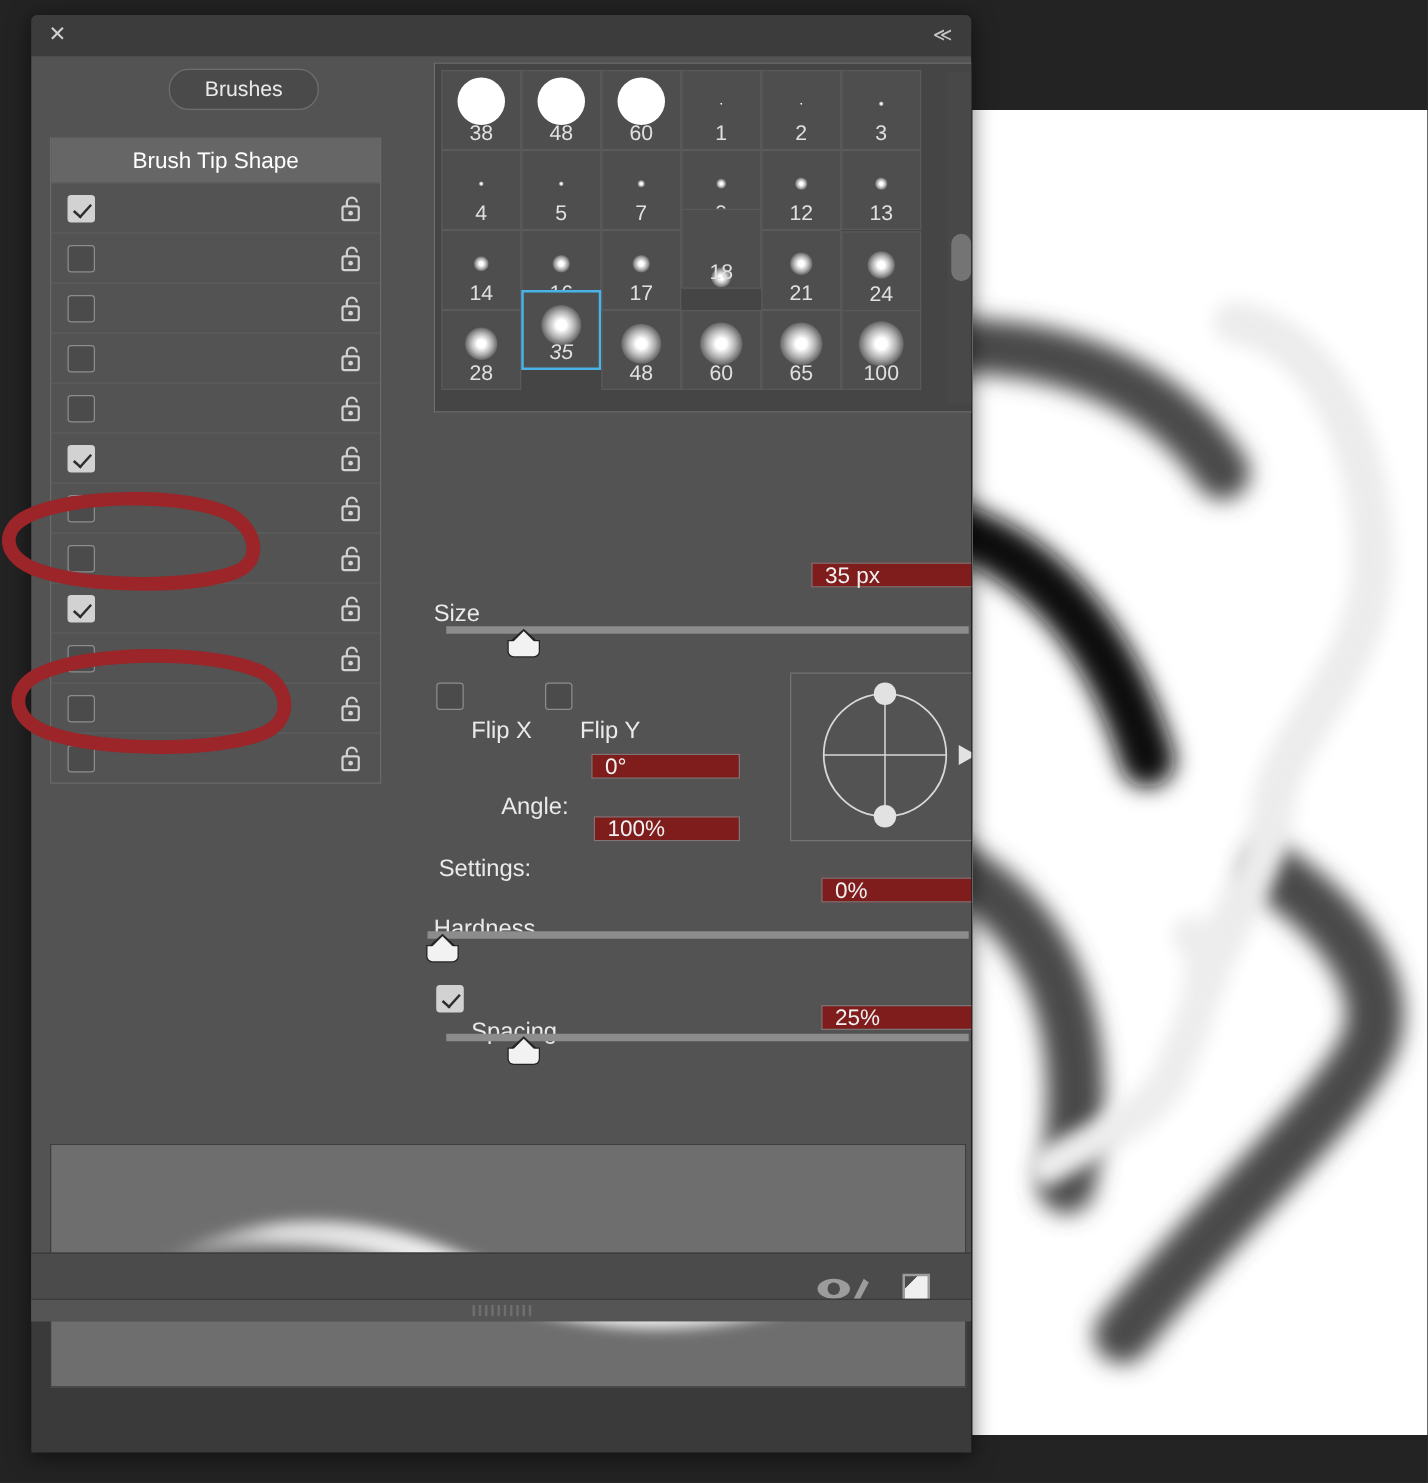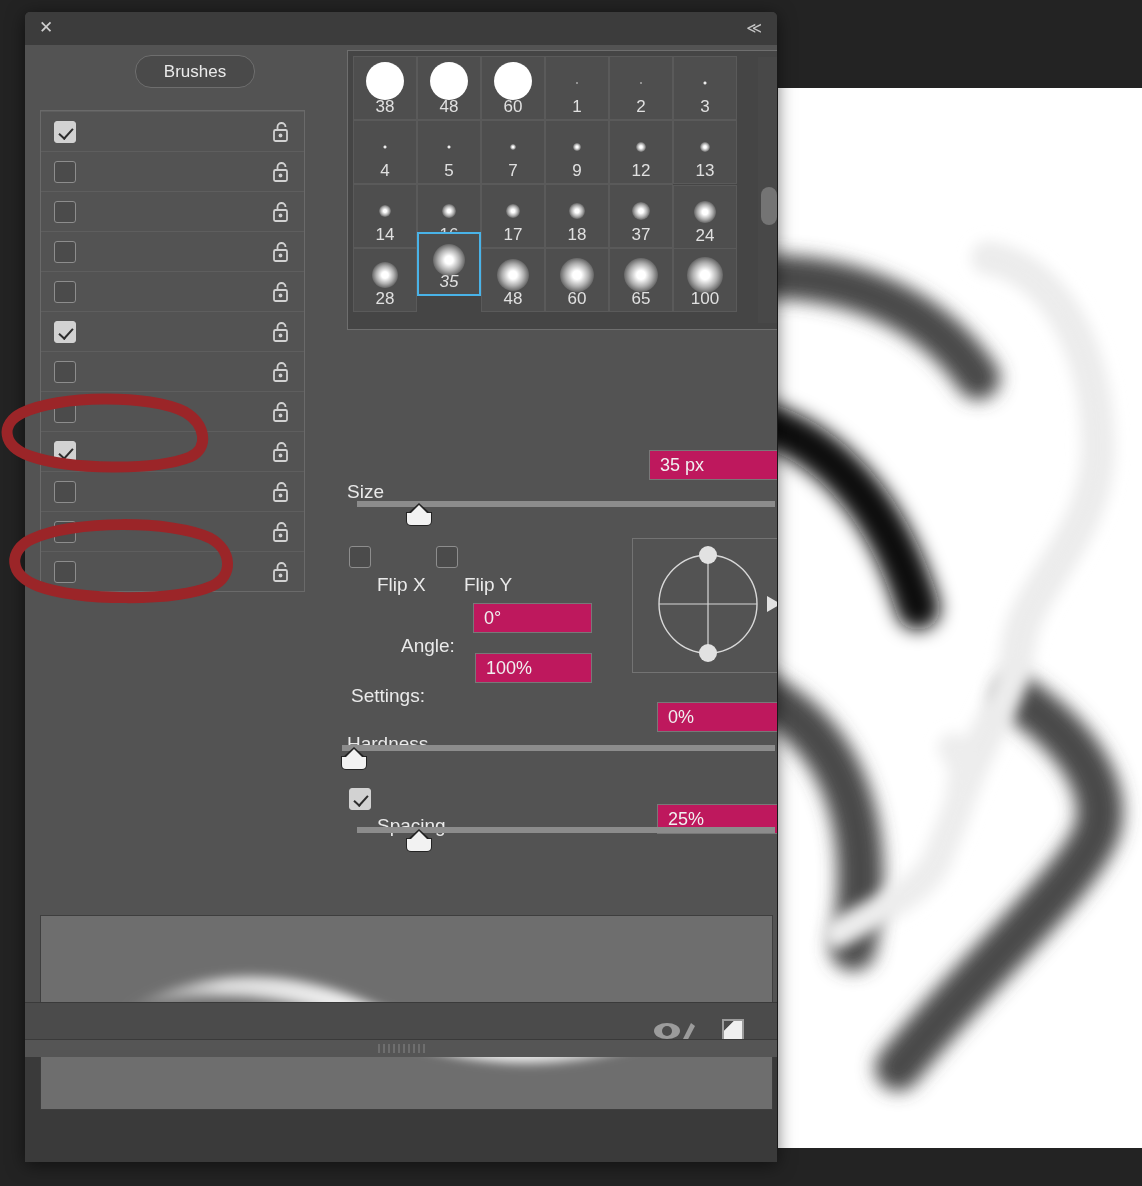--- a/index.html
+++ b/index.html
@@ -116,22 +116,22 @@
     background: #484848; cursor: pointer;
   }
   .gthumb {
     position: absolute; left: 3px; top: 130px; width: 16px; height: 38px;
     background: #747474; border-radius: 8px;
   }
 
   
   .lbl { position: absolute; color: #eaeaea; font-size: 19px; margin-top: 28px; }
   .field {
-    position: absolute; height: 30px;
-    background: #be185d; border: 1px solid #787878;
+    position: absolute; height: 20px;
+    background: #7f1d1d; border: 1px solid #787878;
     color: #f0f0f0; font-size: 18px;
     display: flex; align-items: center; padding-left: 10px; cursor: text;
   }
   .slider { position: absolute; height: 6px; background: #8c8c8c; }
   .knob { position: absolute; width: 0; height: 0; }
   .knob::before {
     content: ""; position: absolute; left: -12px; top: 0;
     width: 0; height: 0;
     border-left: 12px solid transparent; border-right: 12px solid transparent;
     border-bottom: 11px solid #242424;
@@ -226,20 +226,23 @@
     </div>
 
 
     <div class="body">
 
       <div class="brushes-btn">
         <span>Brushes</span>
       </div>
 
       <div class="optlist">
+        <div class="opt-header">
+          <span>Brush Tip Shape</span>
+        </div>
         <div id="opt-rows">
             <div class="opt-row">
               <span class="cb on"></span>
               <span class="opt-label"></span>
               <svg class="lock" viewBox="0 0 19 22">
                 <path d="M5.5 9 V6 a4 4 0 0 1 8 0" fill="none" stroke="#d2d2d2" stroke-width="1.8"></path>
                 <rect x="2" y="9" width="13" height="11" rx="1.5" fill="none" stroke="#d2d2d2" stroke-width="1.8"></rect>
                 <circle cx="8.5" cy="14.5" r="1.9" fill="#d2d2d2"></circle>
               </svg>
             </div>
@@ -400,27 +403,27 @@
               <span class="cnum">14</span>
             </div>
             <div class="cell" style="left: 64px; top: 128px;">
               <span class="dot" style="width:14px;height:14px;margin-top:19px;border-radius:50%;background:radial-gradient(circle, #ffffff 0%, #ffffff 18%, rgba(255,255,255,0.55) 48%, rgba(255,255,255,0) 78%);"></span>
               <span class="cnum">16</span>
             </div>
             <div class="cell" style="left: 128px; top: 128px;">
               <span class="dot" style="width:14px;height:14px;margin-top:19px;border-radius:50%;background:radial-gradient(circle, #ffffff 0%, #ffffff 18%, rgba(255,255,255,0.55) 48%, rgba(255,255,255,0) 78%);"></span>
               <span class="cnum">17</span>
             </div>
-            <div class="cell" style="left: 192px; top: 128px;">
+            <div class="cell" style="left: 192px; top: 111px; justify-content: flex-end;">
               <span class="dot" style="width:16px;height:16px;margin-top:18px;border-radius:50%;background:radial-gradient(circle, #ffffff 0%, #ffffff 18%, rgba(255,255,255,0.55) 48%, rgba(255,255,255,0) 78%);"></span>
               <span class="cnum">18</span>
             </div>
             <div class="cell" style="left: 256px; top: 128px;">
               <span class="dot" style="width:18px;height:18px;margin-top:17px;border-radius:50%;background:radial-gradient(circle, #ffffff 0%, #ffffff 18%, rgba(255,255,255,0.55) 48%, rgba(255,255,255,0) 78%);"></span>
-              <span class="cnum">37</span>
+              <span class="cnum">21</span>
             </div>
             <div class="cell" style="left: 320px; top: 129px;">
               <span class="dot" style="width:22px;height:22px;margin-top:15px;border-radius:50%;background:radial-gradient(circle, #ffffff 0%, #ffffff 18%, rgba(255,255,255,0.55) 48%, rgba(255,255,255,0) 78%);"></span>
               <span class="cnum">24</span>
             </div>
             <div class="cell" style="left: 0px; top: 192px;">
               <span class="dot" style="width:26px;height:26px;margin-top:13px;border-radius:50%;background:radial-gradient(circle, #ffffff 0%, #ffffff 18%, rgba(255,255,255,0.55) 48%, rgba(255,255,255,0) 78%);"></span>
               <span class="cnum">28</span>
             </div>
             <div class="cell sel" style="left: 64px; top: 176px; font-style: italic;">

